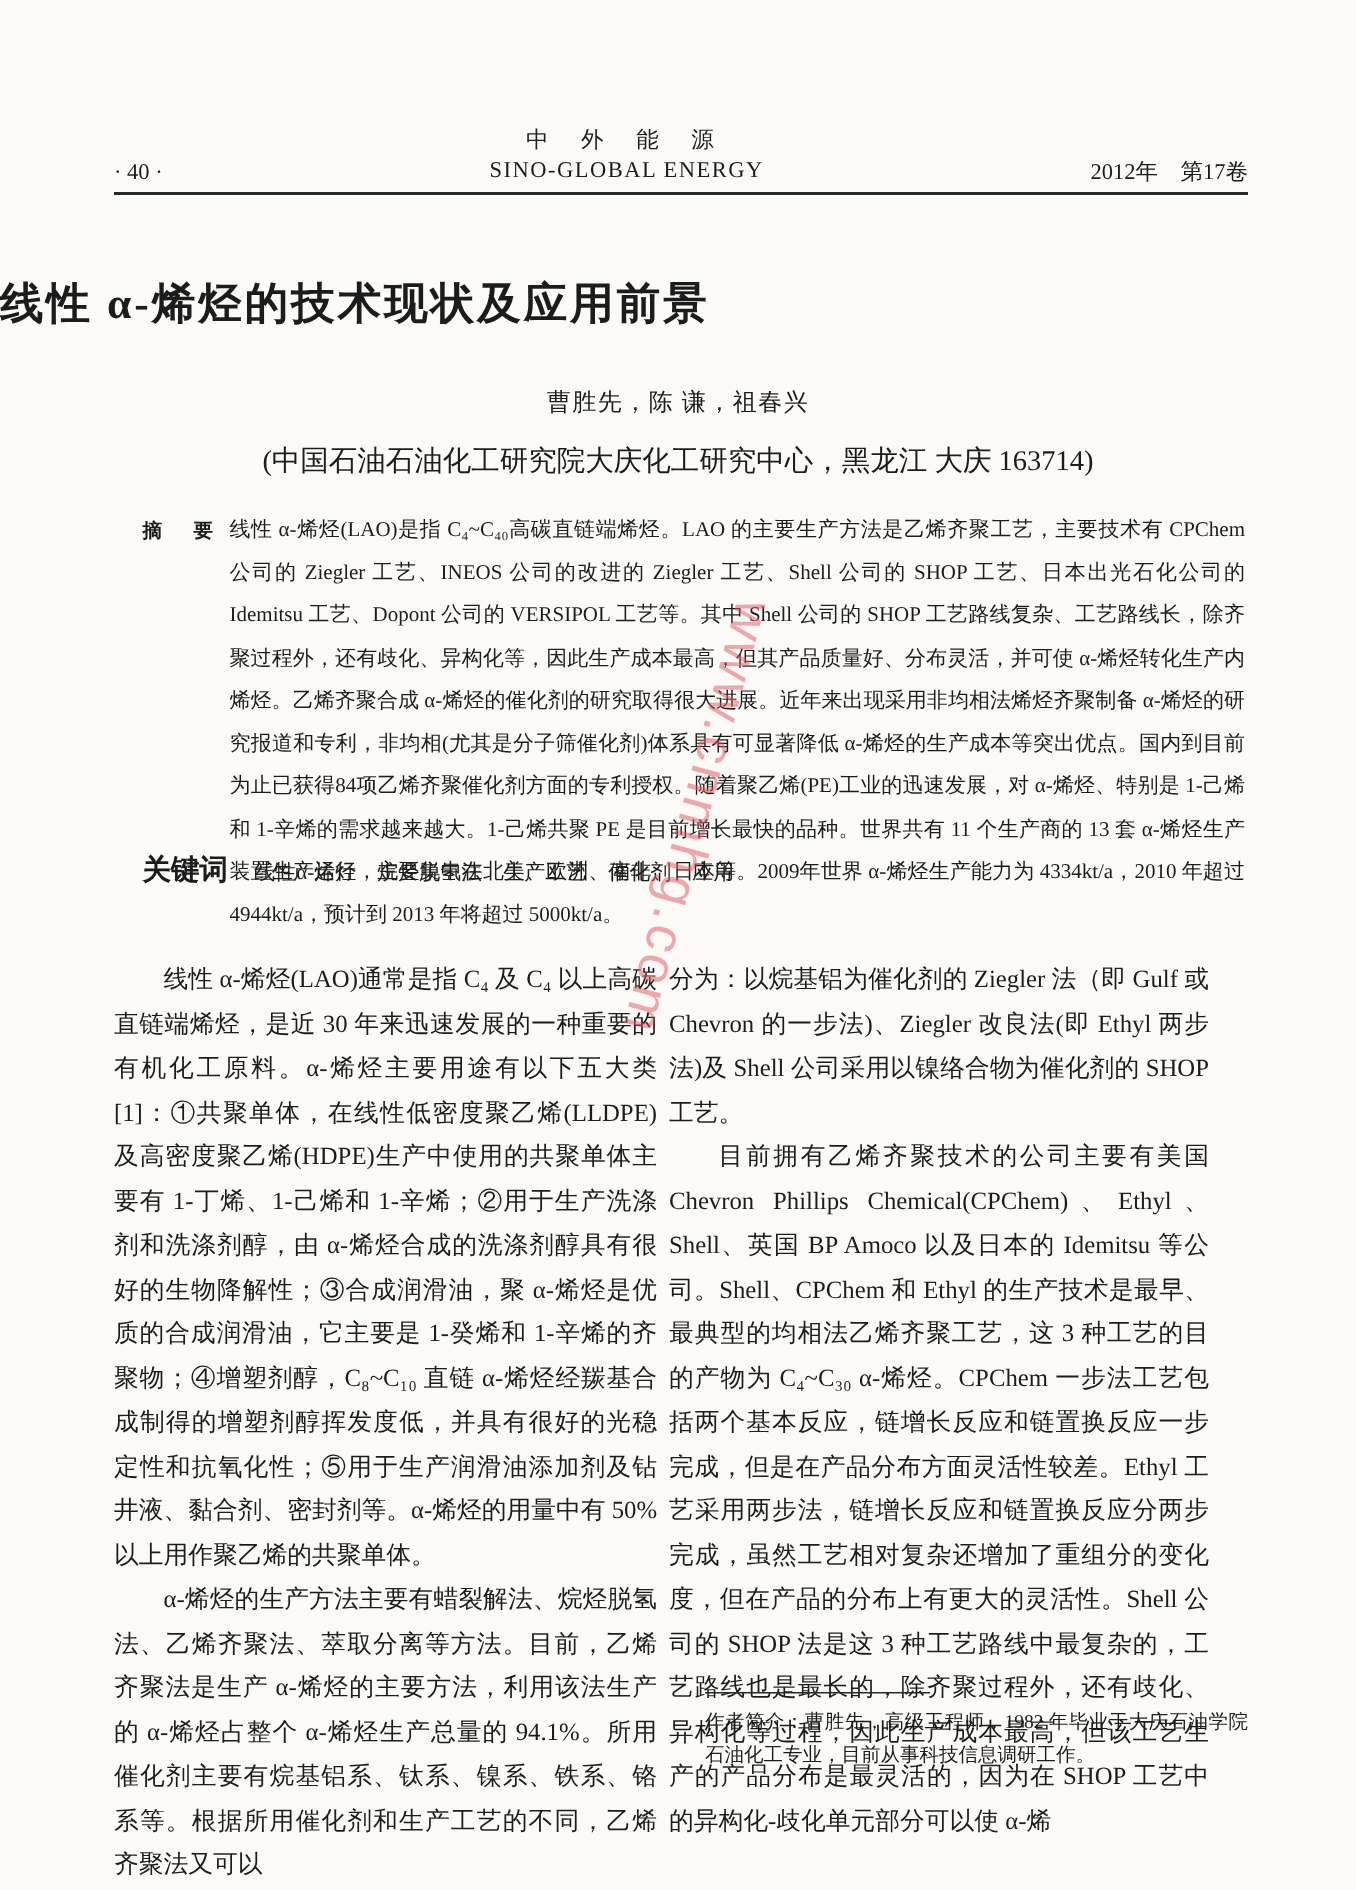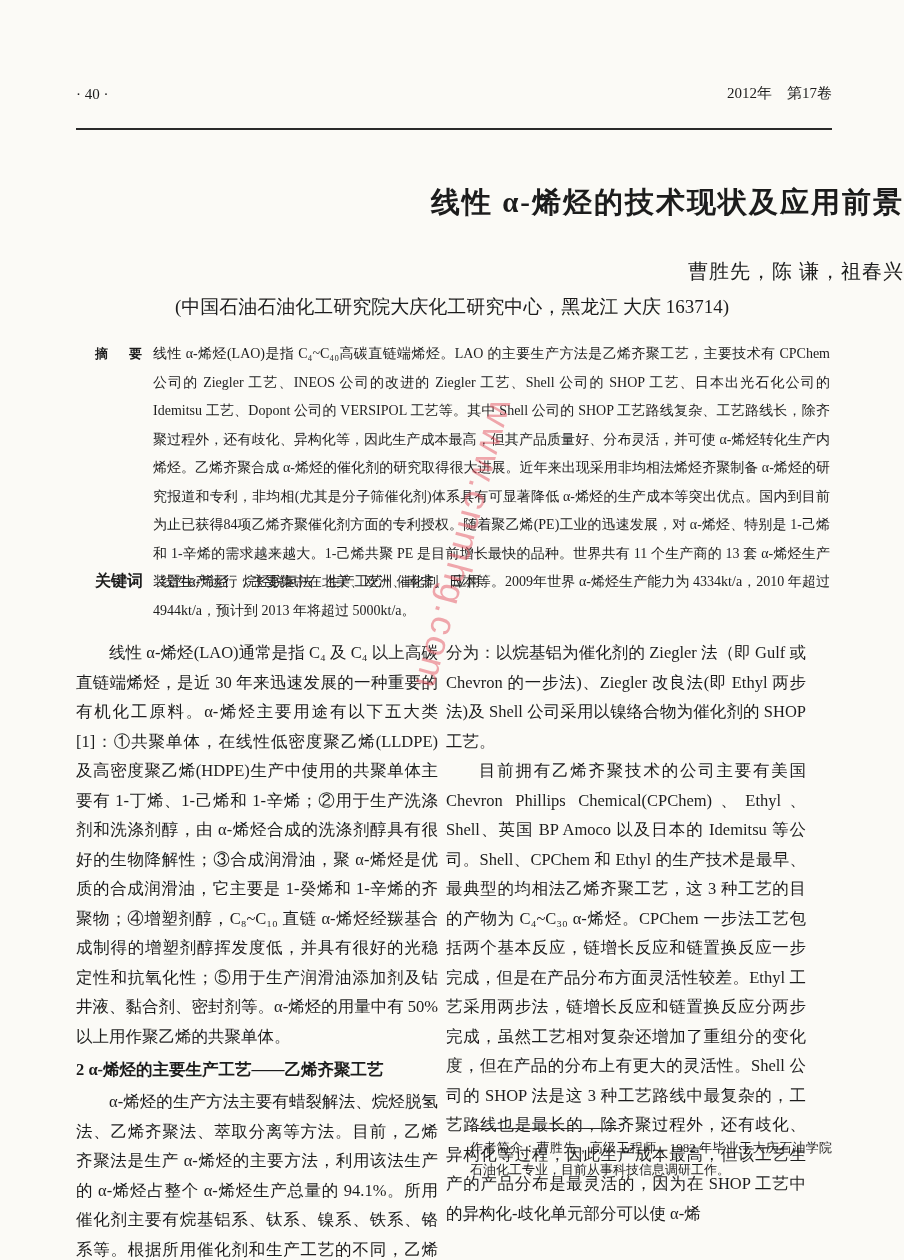--- a/index.html
+++ b/index.html
@@ -23,47 +23,47 @@
   .journal-cn{letter-spacing:9px;font-size:15px;}
   .journal-en{font-size:15px;letter-spacing:1px;}
   .header-rule{
     position:absolute;top:128px;left:76px;right:72px;
     border-top:2px solid #2a2a2a;
   }
 
   
   .article-title{
     position:absolute;top:183px;left:0;right:0;
-    text-align:right;
+    text-align:left;
     font-size:29px;font-weight:bold;letter-spacing:2px;
   }
   .article-authors{
     position:absolute;top:258px;left:0;right:0;
-    text-align:right;font-size:20px;letter-spacing:1px;
+    text-align:center;font-size:16px;letter-spacing:1px;
   }
   .article-affiliation{
     position:absolute;top:294px;left:0;right:0;
     text-align:center;font-size:19px;
   }
 
   
   .abstract-block{
     position:absolute;top:340px;left:95px;right:74px;
     font-size:14px;line-height:28.5px;text-align:justify;
     padding-left:58px;
   }
   .abstract-label{
     position:absolute;left:0;top:0;
     font-weight:bold;font-size:13px;letter-spacing:4px;white-space:nowrap;
   }
   .keywords-block{
     position:absolute;top:568px;left:95px;right:74px;
     font-size:14px;line-height:26px;
   }
-  .keywords-label{font-weight:bold;font-size:16px;margin-right:14px;}
+  .keywords-label{font-weight:bold;font-size:19px;margin-right:14px;}
 
   
   .col{
     position:absolute;top:638px;
     width:362px;
     font-size:16.5px;line-height:29.5px;text-align:justify;
   }
   .col-left{left:76px;}
   .col-right{left:446px;width:360px;}
   .sec-heading{
@@ -98,20 +98,24 @@
     z-index:5;
   }
 </style>
 </head>
 <body>
 
 <div class="page">
 
   <div class="journal-header">
     <div class="page-number">· 40 ·</div>
+    <div class="journal-center">
+      <div class="journal-cn">中 外 能 源</div>
+      <div class="journal-en">SINO-GLOBAL ENERGY</div>
+    </div>
     <div class="issue-info">2012年　第17卷</div>
   </div>
   <div class="header-rule"></div>
 
   <div class="article-title">线性 α-烯烃的技术现状及应用前景</div>
   <div class="article-authors">曹胜先，陈 谦，祖春兴</div>
   <div class="article-affiliation">(中国石油石油化工研究院大庆化工研究中心，黑龙江 大庆 163714)</div>
 
   <div class="abstract-block">
     <span class="abstract-label">摘　要</span>
@@ -120,21 +124,20 @@
 
   <div class="keywords-block">
     <span class="keywords-label">关键词</span>
     <span>线性α-烯烃　烷烃脱氢法　生产工艺　催化剂　应用</span>
   </div>
 
   <div class="watermark">www.cnmhg.com</div>
 
   <div class="col col-left">
     <p class="body-p">线性 α-烯烃(LAO)通常是指 C₄ 及 C₄ 以上高碳直链端烯烃，是近 30 年来迅速发展的一种重要的有机化工原料。α-烯烃主要用途有以下五大类[1]：①共聚单体，在线性低密度聚乙烯(LLDPE)及高密度聚乙烯(HDPE)生产中使用的共聚单体主要有 1-丁烯、1-己烯和 1-辛烯；②用于生产洗涤剂和洗涤剂醇，由 α-烯烃合成的洗涤剂醇具有很好的生物降解性；③合成润滑油，聚 α-烯烃是优质的合成润滑油，它主要是 1-癸烯和 1-辛烯的齐聚物；④增塑剂醇，C₈~C₁₀ 直链 α-烯烃经羰基合成制得的增塑剂醇挥发度低，并具有很好的光稳定性和抗氧化性；⑤用于生产润滑油添加剂及钻井液、黏合剂、密封剂等。α-烯烃的用量中有 50% 以上用作聚乙烯的共聚单体。</p>
-    <div class="sec-heading second">2 α-烯烃的主要生产工艺——乙烯齐聚工艺</div>
     <p class="body-p">α-烯烃的生产方法主要有蜡裂解法、烷烃脱氢法、乙烯齐聚法、萃取分离等方法。目前，乙烯齐聚法是生产 α-烯烃的主要方法，利用该法生产的 α-烯烃占整个 α-烯烃生产总量的 94.1%。所用催化剂主要有烷基铝系、钛系、镍系、铁系、铬系等。根据所用催化剂和生产工艺的不同，乙烯齐聚法又可以</p>
   </div>
 
   <div class="col col-right">
     <p class="body-p no-indent">分为：以烷基铝为催化剂的 Ziegler 法（即 Gulf 或 Chevron 的一步法)、Ziegler 改良法(即 Ethyl 两步法)及 Shell 公司采用以镍络合物为催化剂的 SHOP 工艺。</p>
     <p class="body-p">目前拥有乙烯齐聚技术的公司主要有美国 Chevron Phillips Chemical(CPChem)、Ethyl、Shell、英国 BP Amoco 以及日本的 Idemitsu 等公司。Shell、CPChem 和 Ethyl 的生产技术是最早、最典型的均相法乙烯齐聚工艺，这 3 种工艺的目的产物为 C₄~C₃₀ α-烯烃。CPChem 一步法工艺包括两个基本反应，链增长反应和链置换反应一步完成，但是在产品分布方面灵活性较差。Ethyl 工艺采用两步法，链增长反应和链置换反应分两步完成，虽然工艺相对复杂还增加了重组分的变化度，但在产品的分布上有更大的灵活性。Shell 公司的 SHOP 法是这 3 种工艺路线中最复杂的，工艺路线也是最长的，除齐聚过程外，还有歧化、异构化等过程，因此生产成本最高，但该工艺生产的产品分布是最灵活的，因为在 SHOP 工艺中的异构化-歧化单元部分可以使 α-烯</p>
   </div>
 
   <div class="footnote">
     <div class="footnote-rule"></div>

